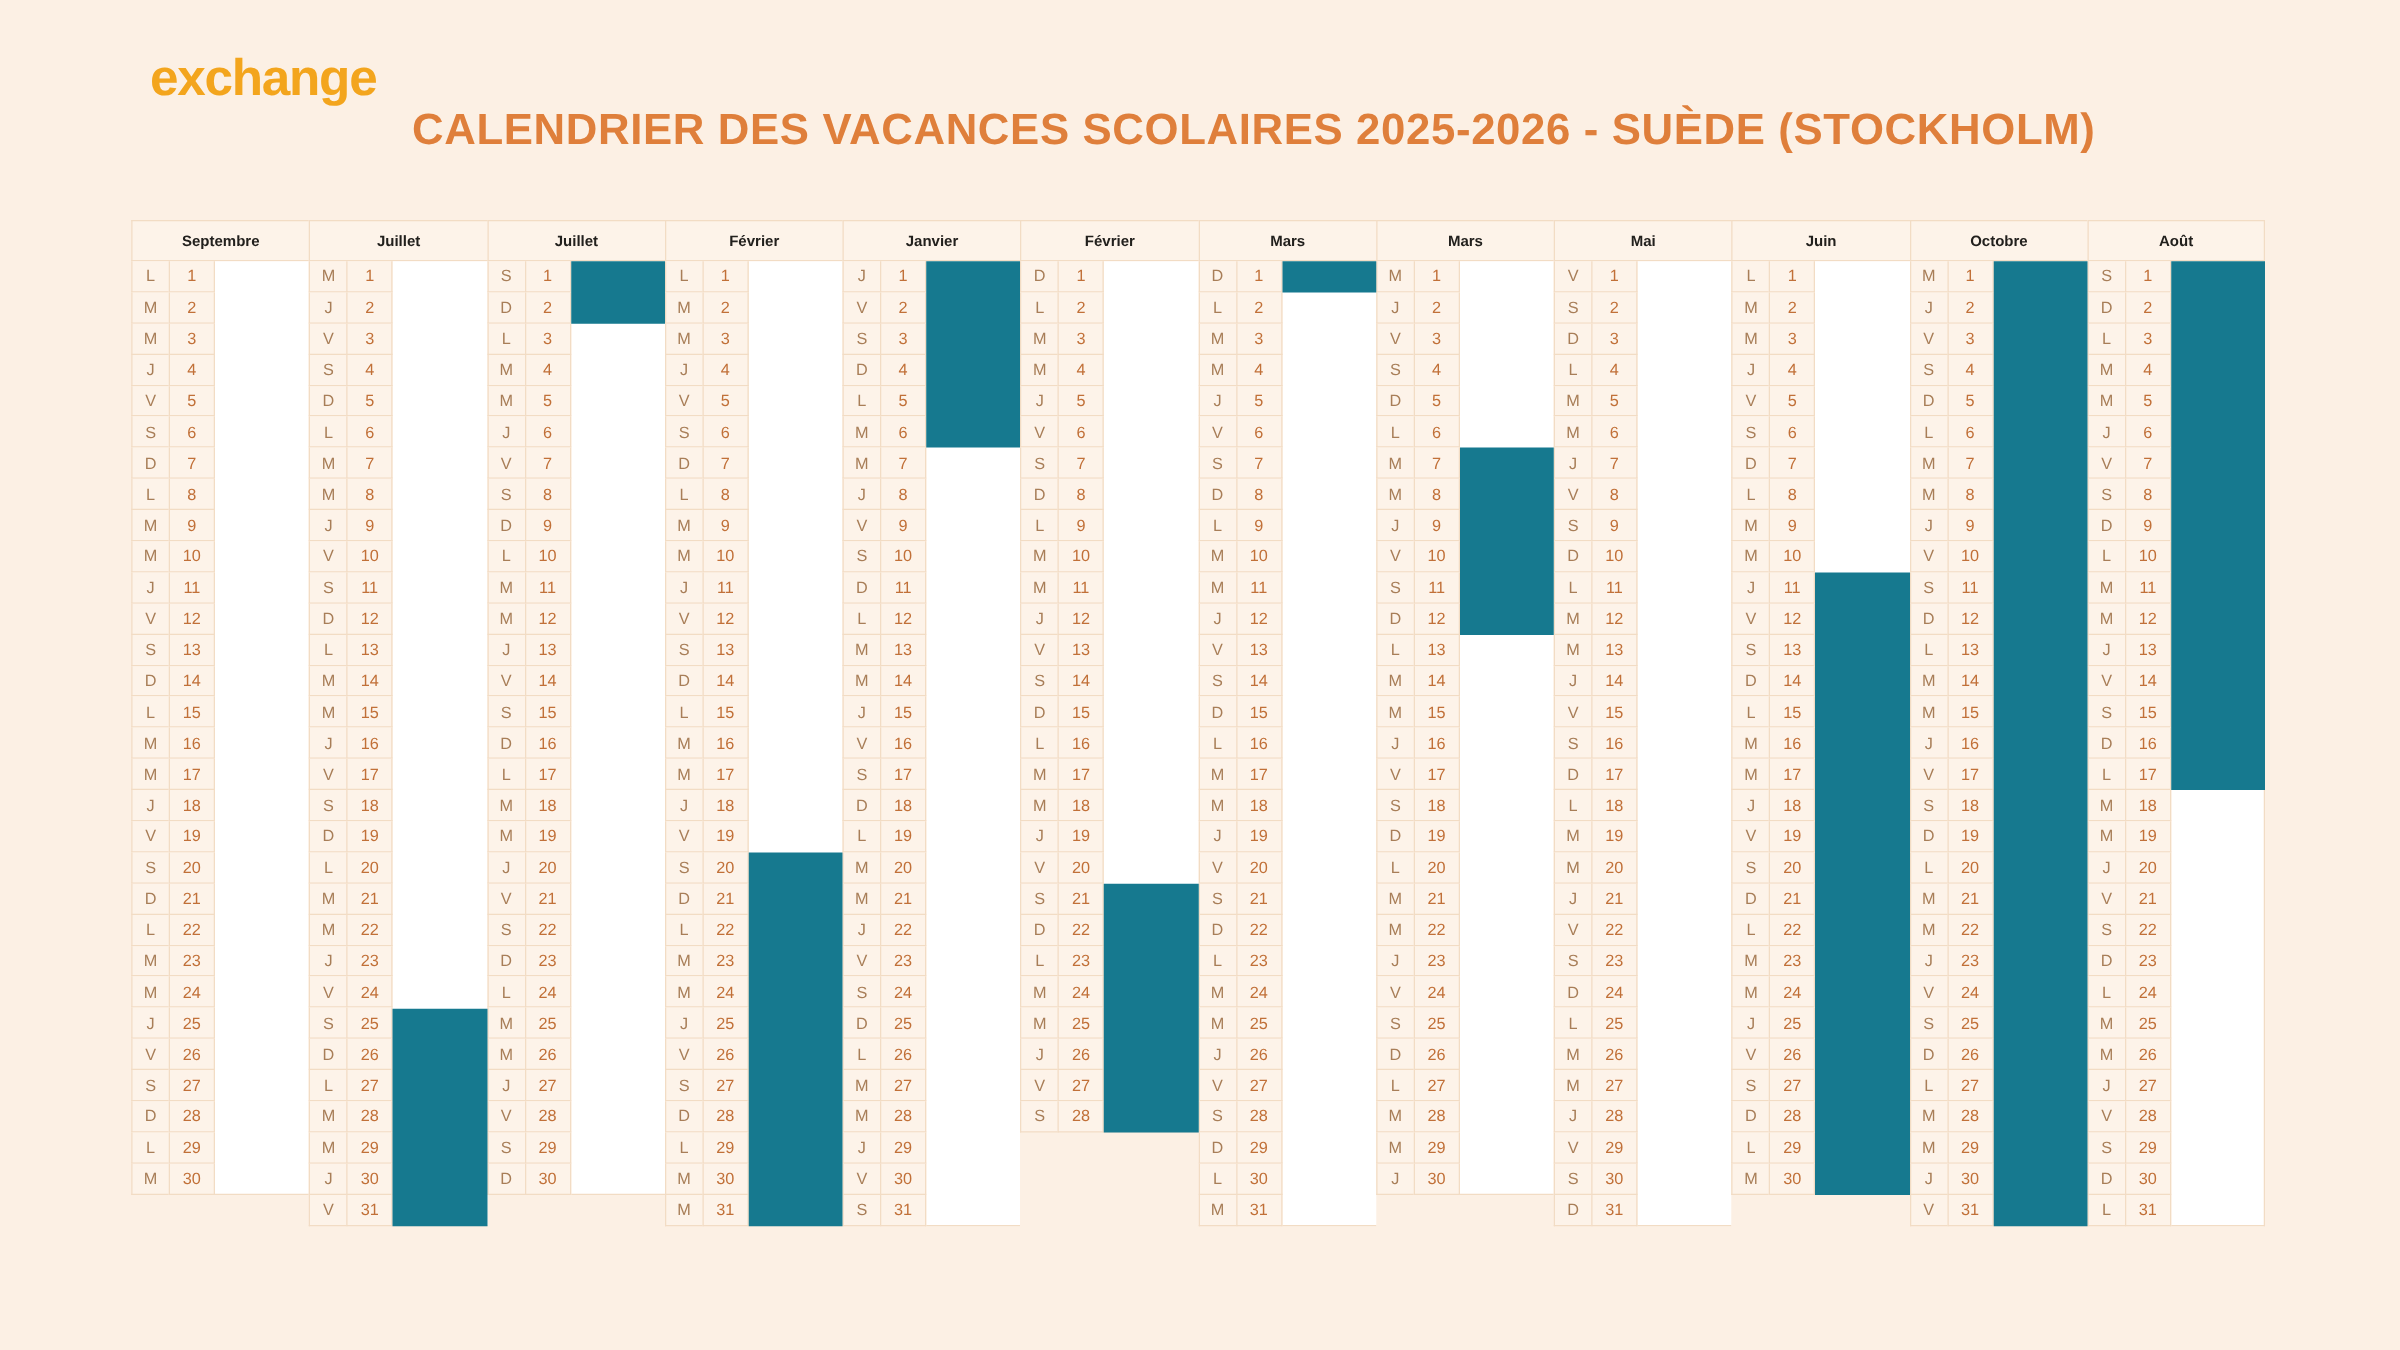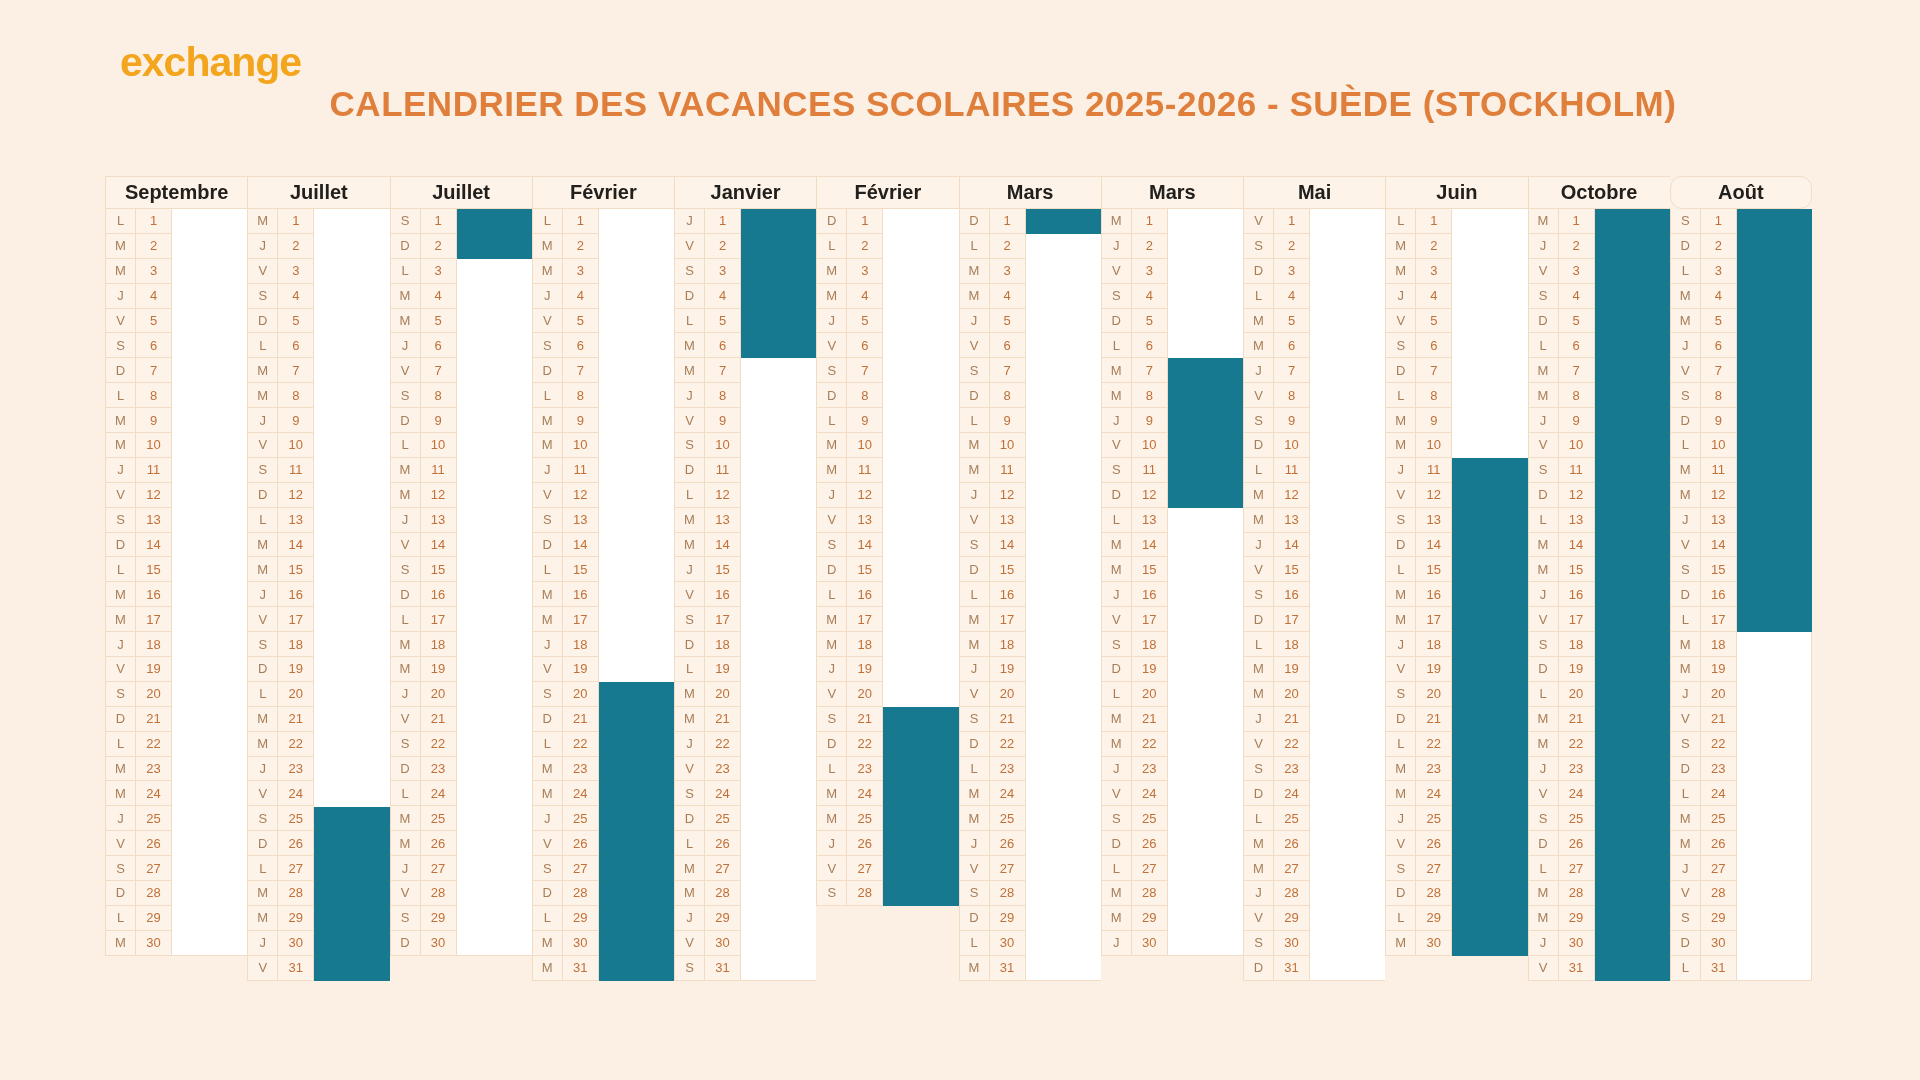--- a/index.html
+++ b/index.html
@@ -25,23 +25,23 @@
   #calendar{
     position:absolute;left:105px;top:176px;width:1707px;
     display:flex;
   }
   .month{flex:1 1 0;min-width:0;}
   .month-name{
     box-sizing:border-box;height:33px;
     border:1px solid #f2dcc4;border-right:none;
     background:#fdf3e9;
     display:flex;align-items:center;justify-content:center;
-    font-size:20px;font-weight:700;color:#22201d;
+    font-size:12px;font-weight:700;color:#22201d;
   }
-  .month:last-child .month-name{border-right:1px solid #f2dcc4;border-radius:12px;}
+  .month:last-child .month-name{border-right:1px solid #f2dcc4;}
   .month-body{position:relative;height:771.9px;}
   .hl-col{
     position:absolute;left:67px;right:0;top:0;
     background:#ffffff;border-bottom:1px solid #f2dcc4;box-sizing:border-box;
   }
   .month:last-child .hl-col{border-right:1px solid #f2dcc4;}
   .hl-block{position:absolute;left:67px;right:0;z-index:2;}
   .day-row{position:relative;z-index:1;display:flex;height:24.9px;}
   .cell{
     box-sizing:border-box;display:flex;align-items:center;justify-content:center;

